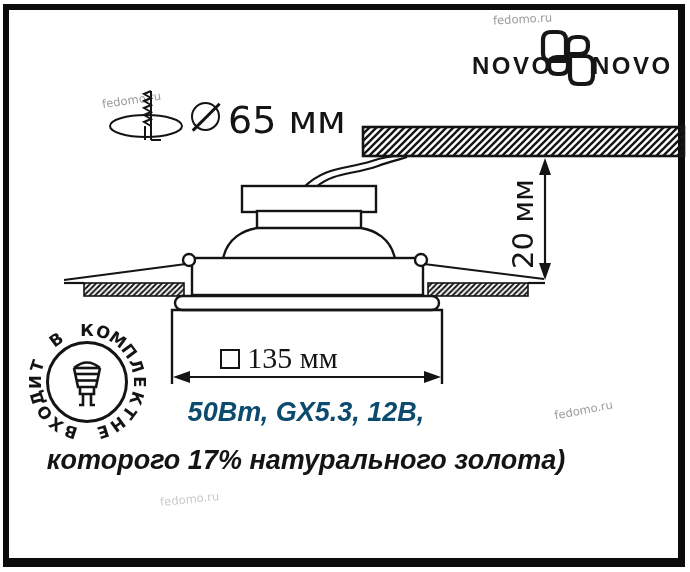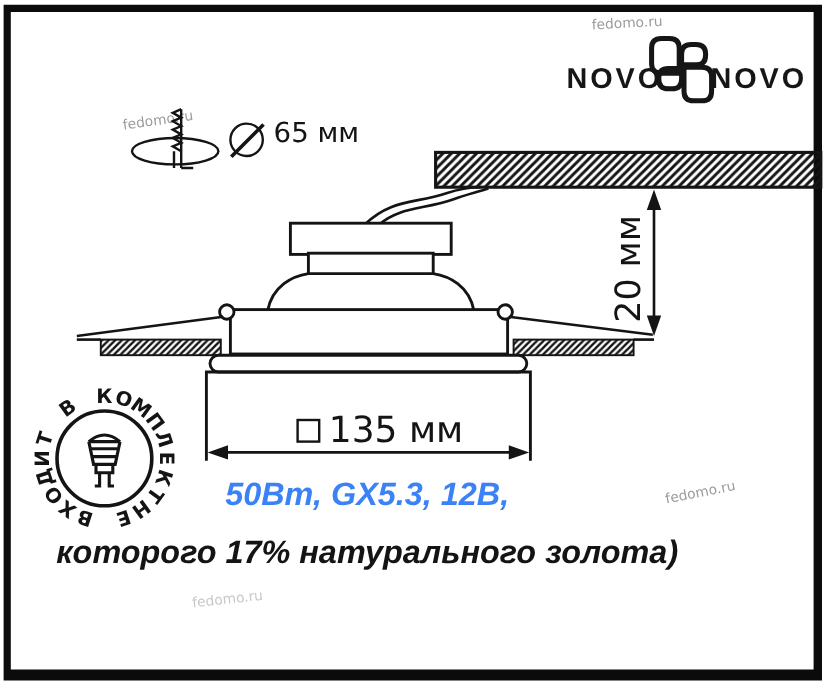--- a/index.html
+++ b/index.html
@@ -6,33 +6,33 @@
   html,body{margin:0;padding:0;width:690px;height:572px;background:#fff;overflow:hidden;
     font-family:"Liberation Sans",sans-serif;color:#121212;}
   .frame{position:absolute;left:3px;top:4px;right:5px;bottom:5px;
     border:6px solid #0b0b0b;border-right-width:7px;border-bottom-width:9px;pointer-events:none;}
   .abs{position:absolute;}
   .watermark{position:absolute;font-family:"DejaVu Sans",sans-serif;font-size:11.5px;
     color:#9b9b9b;white-space:nowrap;}
   
   .brand-word{position:absolute;font-size:24px;font-weight:700;letter-spacing:2.5px;color:#161616;}
   
-  .dim{position:absolute;font-family:"DejaVu Sans",sans-serif;font-size:23px;color:#141414;white-space:nowrap;}
+  .dim{position:absolute;font-family:"DejaVu Sans",sans-serif;font-size:38px;color:#141414;white-space:nowrap;}
   .dim-20{left:468px;top:206px;width:112px;height:36px;font-size:29px;text-align:center;
     transform:rotate(-90deg);}
-  .dim-135{left:172px;top:341px;width:214px;text-align:right;font-size:30px;}
+  .dim-135{left:172px;top:341px;width:214px;text-align:center;font-size:30px;font-family:Liberation Serif, serif;}
   .sq{display:inline-block;width:16px;height:16px;border:2.5px solid #141414;margin-right:7px;
     vertical-align:baseline;transform:translateY(1px);}
   .dia{position:absolute;left:191px;top:102px;width:25px;height:25px;border:2.5px solid #141414;
     border-radius:50%;}
   .dia::after{content:'';position:absolute;left:50%;top:50%;width:2.5px;height:38px;background:#141414;
     transform:translate(-50%,-50%) rotate(45deg);}
   
   .spec-power{position:absolute;left:0;top:397px;width:612px;text-align:center;
-    font-size:27px;font-weight:700;font-style:italic;color:#3b82f6;}
+    font-size:27px;font-weight:700;font-style:italic;color:#0c4a6e;}
   .spec-par{position:absolute;left:0;top:443px;width:612px;text-align:center;
     font-size:27px;font-weight:700;font-style:italic;line-height:34px;color:#141414;}
   
   .stamp{position:absolute;left:12px;top:307px;width:150px;height:150px;}
   .ring{position:absolute;left:0;top:0;width:100%;height:100%;
     font-family:"DejaVu Sans",sans-serif;font-weight:700;font-size:16.5px;color:#141414;}
   .ring span{position:absolute;left:50%;top:50%;}
   .inner-circle{position:absolute;left:34px;top:34px;width:76px;height:76px;
     border:3px solid #141414;border-radius:50%;}
   svg{display:block;}

